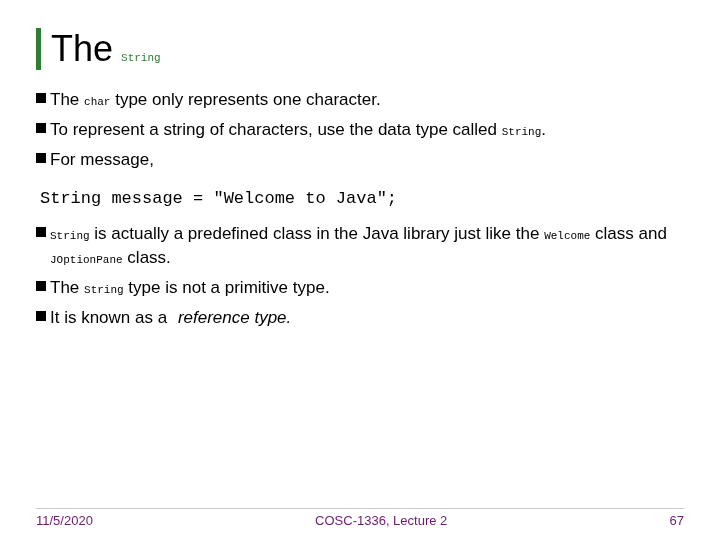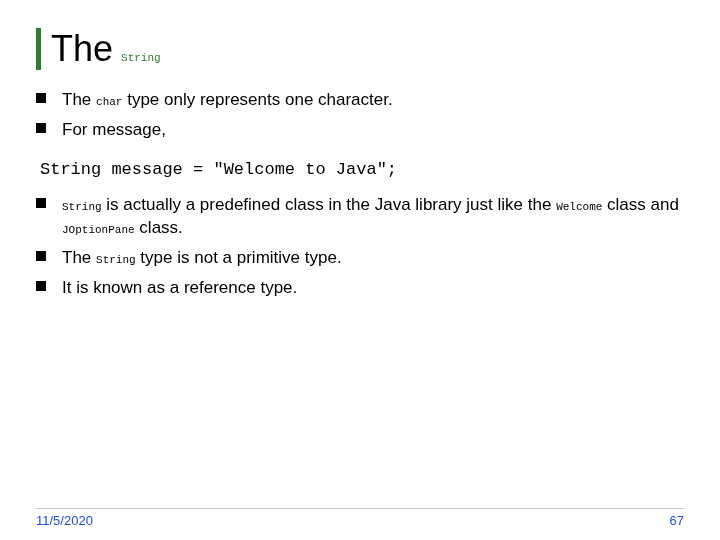--- a/index.html
+++ b/index.html
@@ -50,21 +50,21 @@
     }
     .bullets {
       display: flex;
       flex-direction: column;
       gap: 6px;
       margin-bottom: 6px;
     }
     .bullet-item {
       display: flex;
       align-items: flex-start;
-      gap: 16px;
+      gap: 4px;
       font-size: 17px;
       line-height: 1.4;
     }
     .bullet-square {
       display: inline-block;
       width: 10px;
       height: 10px;
       background: #000;
       margin-top: 5px;
       flex-shrink: 0;
@@ -77,30 +77,32 @@
       font-size: 11px;
     }
     .code-line {
       font-family: 'Courier New', monospace;
       font-size: 17px;
       color: #000;
       margin: 12px 0 14px 0;
       padding-left: 4px;
     }
     .italic {
+      font-style: italic;
+      margin-left: 6px;
     }
     .footer {
       position: absolute;
       bottom: 12px;
       left: 36px;
       right: 36px;
       display: flex;
       justify-content: space-between;
       font-size: 13px;
-      color: #1d4ed8;
+      color: #701a75;
       border-top: 1px solid #ccc;
       padding-top: 4px;
     }
   </style>
 </head>
 <body>
 
 <div class="slide">
 
   <div class="title">
@@ -110,20 +112,26 @@
 
   <div class="bullets">
 
     <div class="bullet-item">
       <span class="bullet-square"></span>
       <span class="bullet-text">
         The <span class="mono">char</span> type only represents one character.
       </span>
     </div>
 
+    <div class="bullet-item">
+      <span class="bullet-square"></span>
+      <span class="bullet-text">
+        To represent a string of characters, use the data type called <span class="mono">String</span>.
+      </span>
+    </div>
 
     <div class="bullet-item">
       <span class="bullet-square"></span>
       <span class="bullet-text">
         For message,
       </span>
     </div>
 
   </div>
 
@@ -151,14 +159,15 @@
         It is known as a <span class="italic">reference type.</span>
       </span>
     </div>
 
   </div>
 
 </div>
 
 <div class="footer">
   <span>11/5/2020</span>
+  <span>COSC-1336, Lecture 2</span>
   <span>67</span>
 </div>
 
 </body></html>

